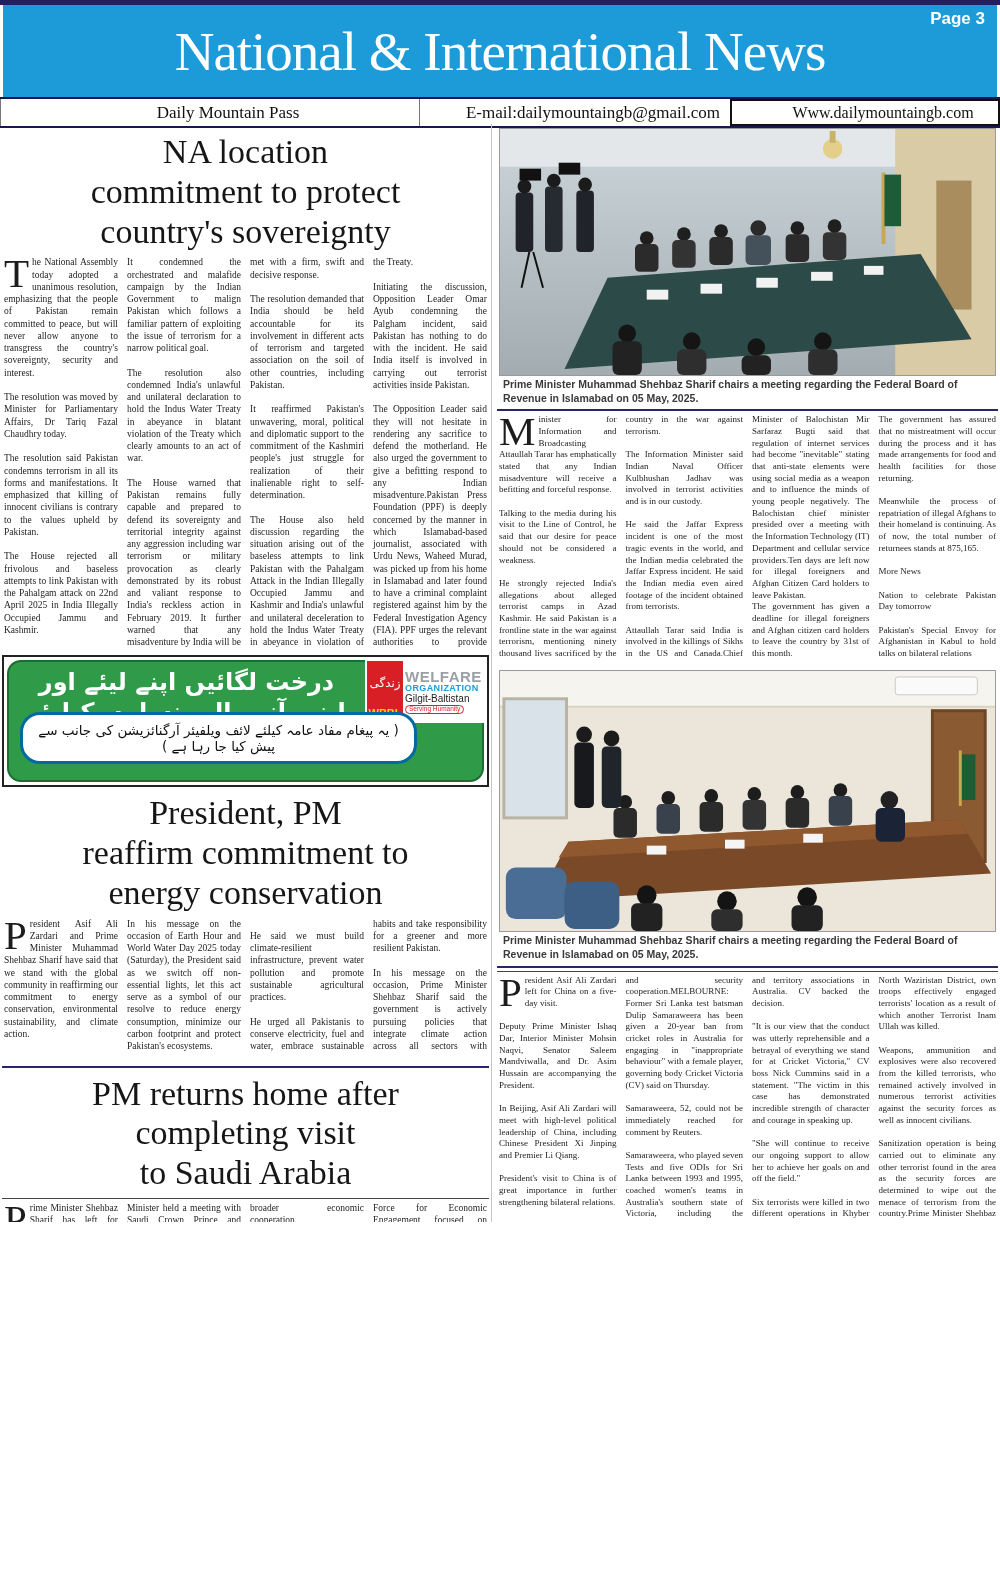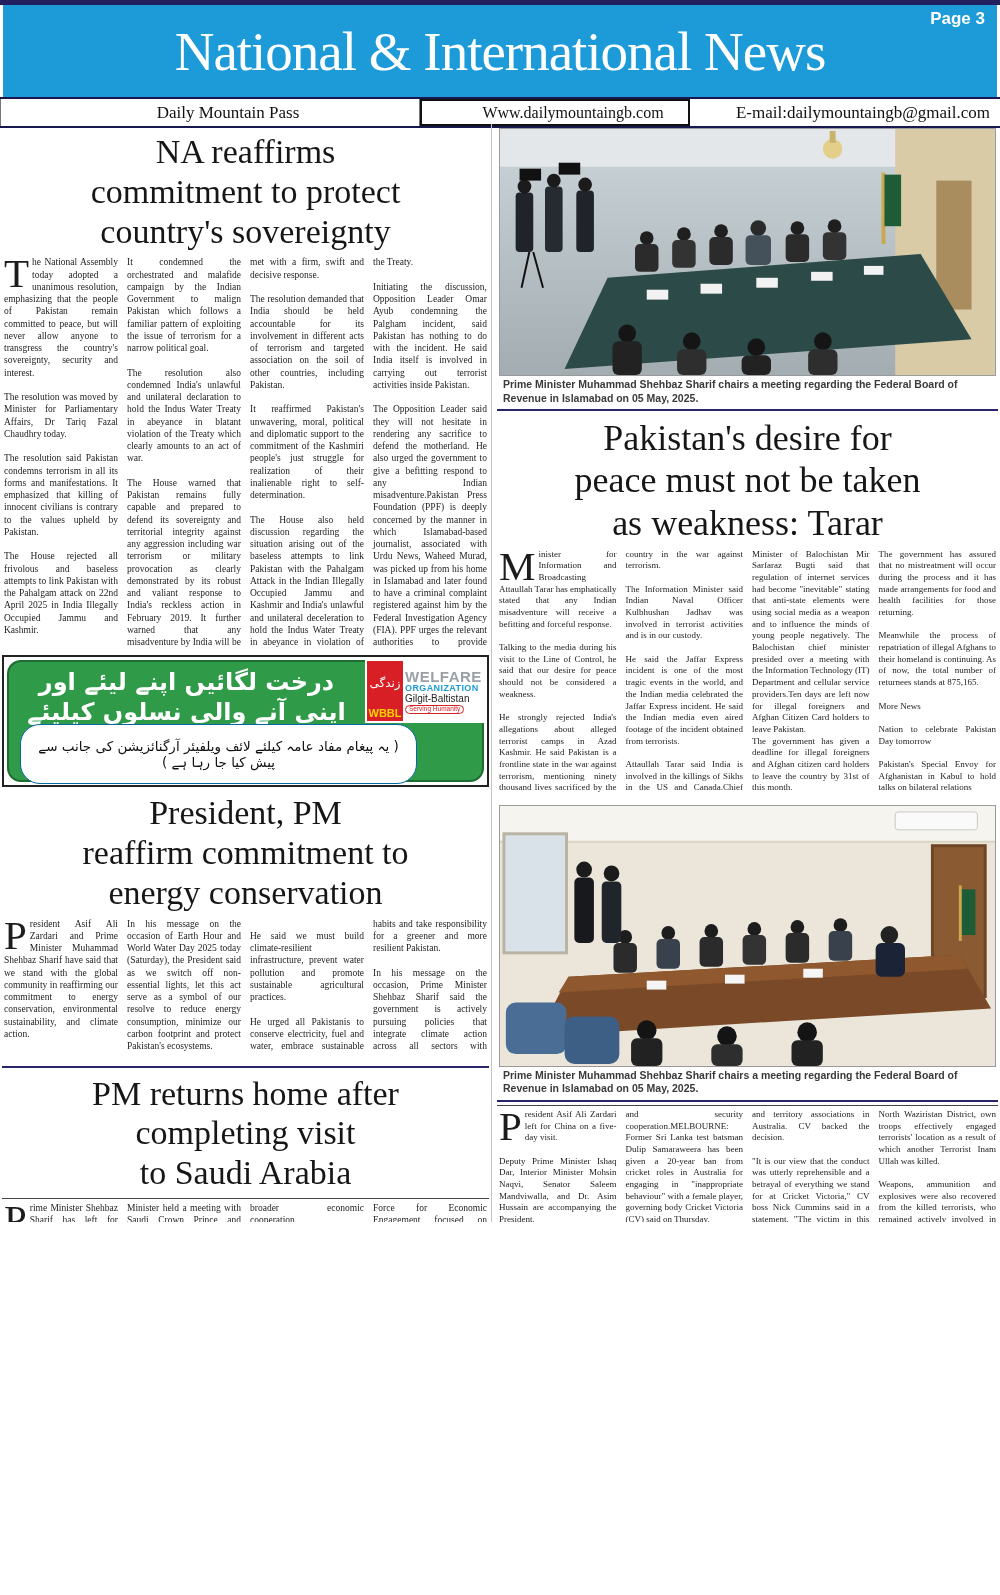--- a/index.html
+++ b/index.html
@@ -63,45 +63,45 @@
                 font-family:"DejaVu Sans",sans-serif;font-size:12px;direction:rtl;text-align:right;}
   .logo-life{height:16px;background:#d91f26;color:#ffd400;display:flex;align-items:center;justify-content:center;
              font-family:"Liberation Sans",sans-serif;font-weight:bold;font-size:11px;}
   .logo-right{flex:1;display:flex;flex-direction:column;justify-content:center;line-height:1.05;
               font-family:"Liberation Sans",sans-serif;}
   .logo-welfare{color:#9aa0a6;font-weight:bold;font-size:15px;letter-spacing:0.5px;}
   .logo-org{color:#1d9bd8;font-weight:bold;font-size:9px;letter-spacing:0.4px;}
   .logo-region{color:#222;font-size:10px;}
   .logo-tagline{color:#d91f26;font-size:6.5px;border:1px solid #d91f26;border-radius:6px;
                 padding:0 3px;align-self:flex-start;margin-top:1px;}
-  .ad-pill{position:absolute;left:16px;right:70px;bottom:1px;background:#fff;border:1px solid #0369a1;
-           border-radius:20px;padding:13px 12px;text-align:center;direction:rtl;
+  .ad-pill{position:absolute;left:16px;right:70px;bottom:21px;background:#fff;border:3px solid #0369a1;
+           border-radius:20px;padding:7px 12px;text-align:center;direction:rtl;
            font-family:"DejaVu Sans",sans-serif;font-size:13.5px;color:#111;}
 </style>
 </head>
 <body>
 
 <div id="page">
 
   <div class="topbar"></div>
   <div class="banner">
     <div class="banner-title">National &amp; International News</div>
     <div class="page-label">Page 3</div>
   </div>
   <div class="masthead">
     <div class="m-cell m-paper">Daily Mountain Pass</div>
+    <div class="m-cell m-email">E-mail:dailymountaingb@gmail.com</div>
     <div class="m-cell m-site">Www.dailymountaingb.com</div>
-    <div class="m-cell m-email">E-mail:dailymountaingb@gmail.com</div>
   </div>
 
   <div class="vdivider"></div>
 
   <div class="left-region">
 
-    <div class="headline">NA reaffirms
+    <div class="headline">NA location
 commitment to protect
 country's sovereignty</div>
     <div class="cols cols-4 fs95 na-body">
       <div class="body-text">The National Assembly today adopted a unanimous resolution, emphasizing that the people of Pakistan remain committed to peace, but will never allow anyone to transgress the country's sovereignty, security and interest.
 
 The resolution was moved by Minister for Parliamentary Affairs, Dr Tariq Fazal Chaudhry today.
 
 The resolution said Pakistan condemns terrorism in all its forms and manifestations. It emphasized that killing of innocent civilians is contrary to the values upheld by Pakistan.
 
 The House rejected all frivolous and baseless attempts to link Pakistan with the Pahalgam attack on 22nd April 2025 in India Illegally Occupied Jammu and Kashmir.
@@ -291,23 +291,20 @@
           <line x1="30" y1="124" x2="22" y2="160" stroke="#111" stroke-width="2"></line>
           <line x1="34" y1="124" x2="44" y2="160" stroke="#111" stroke-width="2"></line>
           <rect x="20" y="40" width="22" height="12" fill="#111"></rect>
           <rect x="60" y="34" width="22" height="12" fill="#111"></rect>
         </g>
       </svg>
       <figcaption class="caption">Prime Minister Muhammad Shehbaz Sharif chairs a meeting regarding the Federal Board of Revenue in Islamabad on 05 May, 2025.</figcaption>
     </figure>
 
     <hr class="rule">
-    <div class="headline big">Pakistan's desire for
-peace must not be taken
-as weakness: Tarar</div>
     <div class="cols cols-4 fs90 tarar-body">
       <div class="body-text">Minister for Information and Broadcasting Attaullah Tarar has emphatically stated that any Indian misadventure will receive a befitting and forceful response.
 
 Talking to the media during his visit to the Line of Control, he said that our desire for peace should not be considered a weakness.
 
 He strongly rejected India's allegations about alleged terrorist camps in Azad Kashmir. He said Pakistan is a frontline state in the war against terrorism, mentioning ninety thousand lives sacrificed by the country in the war against terrorism.
 
 The Information Minister said Indian Naval Officer Kulbhushan Jadhav was involved in terrorist activities and is in our custody.
 
 He said the Jaffar Express incident is one of the most tragic events in the world, and the Indian media celebrated the Jaffar Express incident. He said the Indian media even aired footage of the incident obtained from terrorists.

